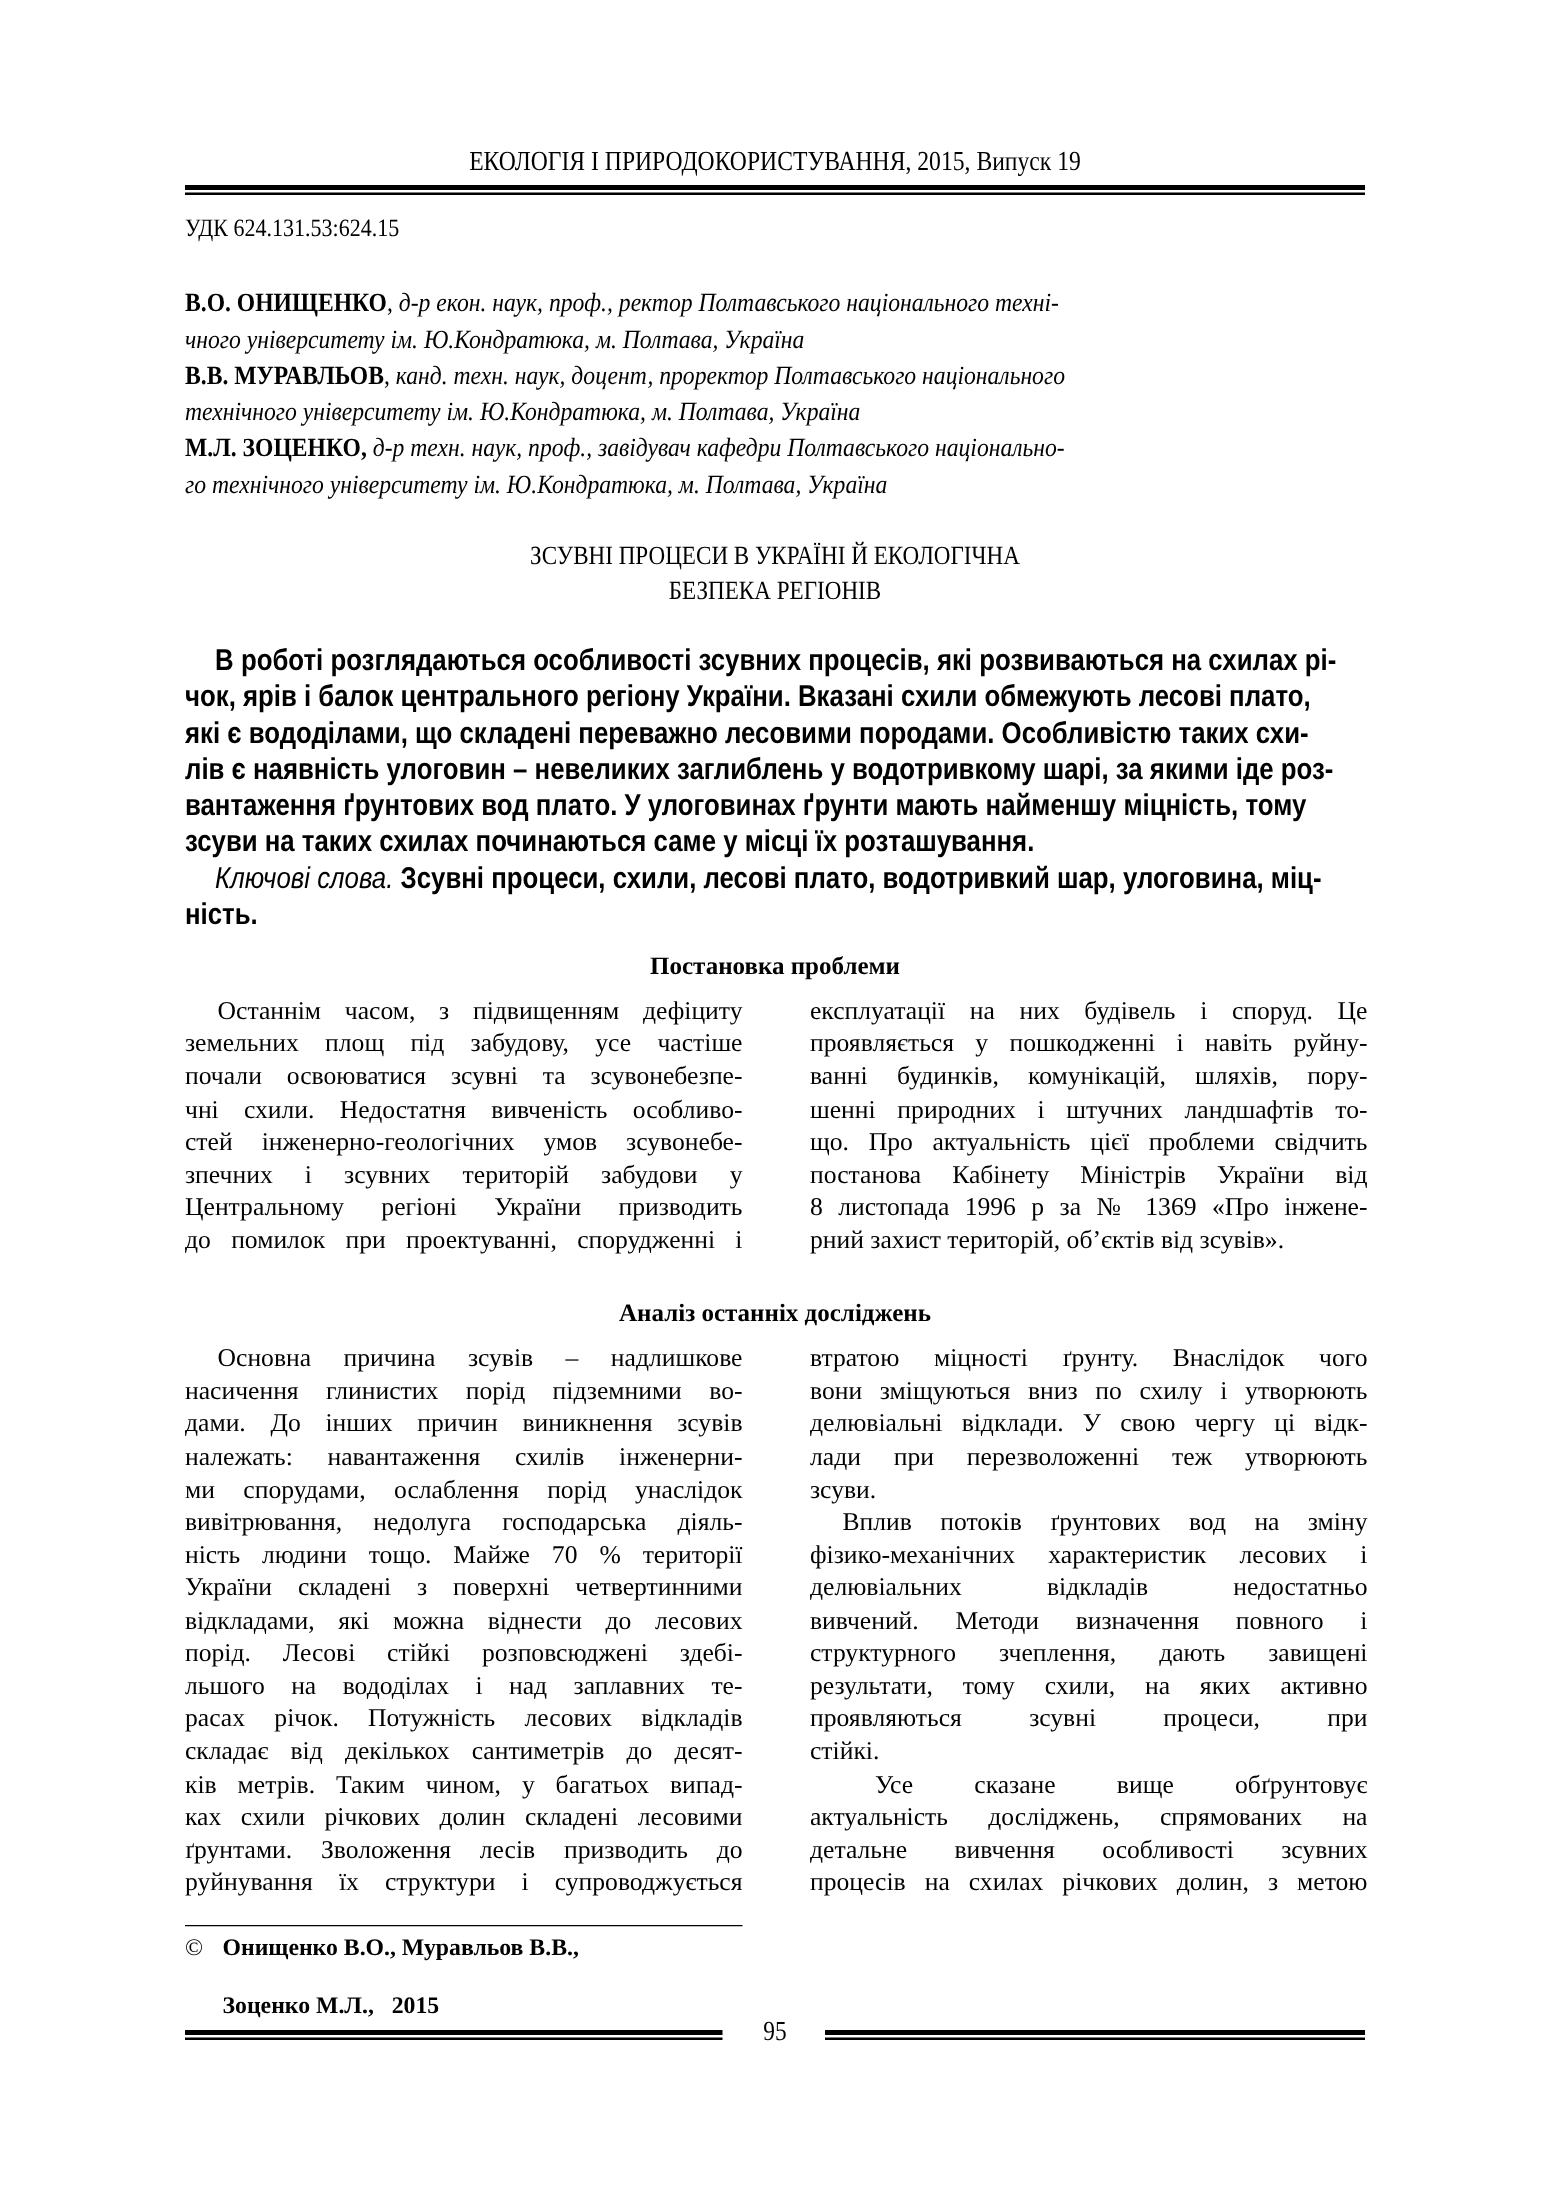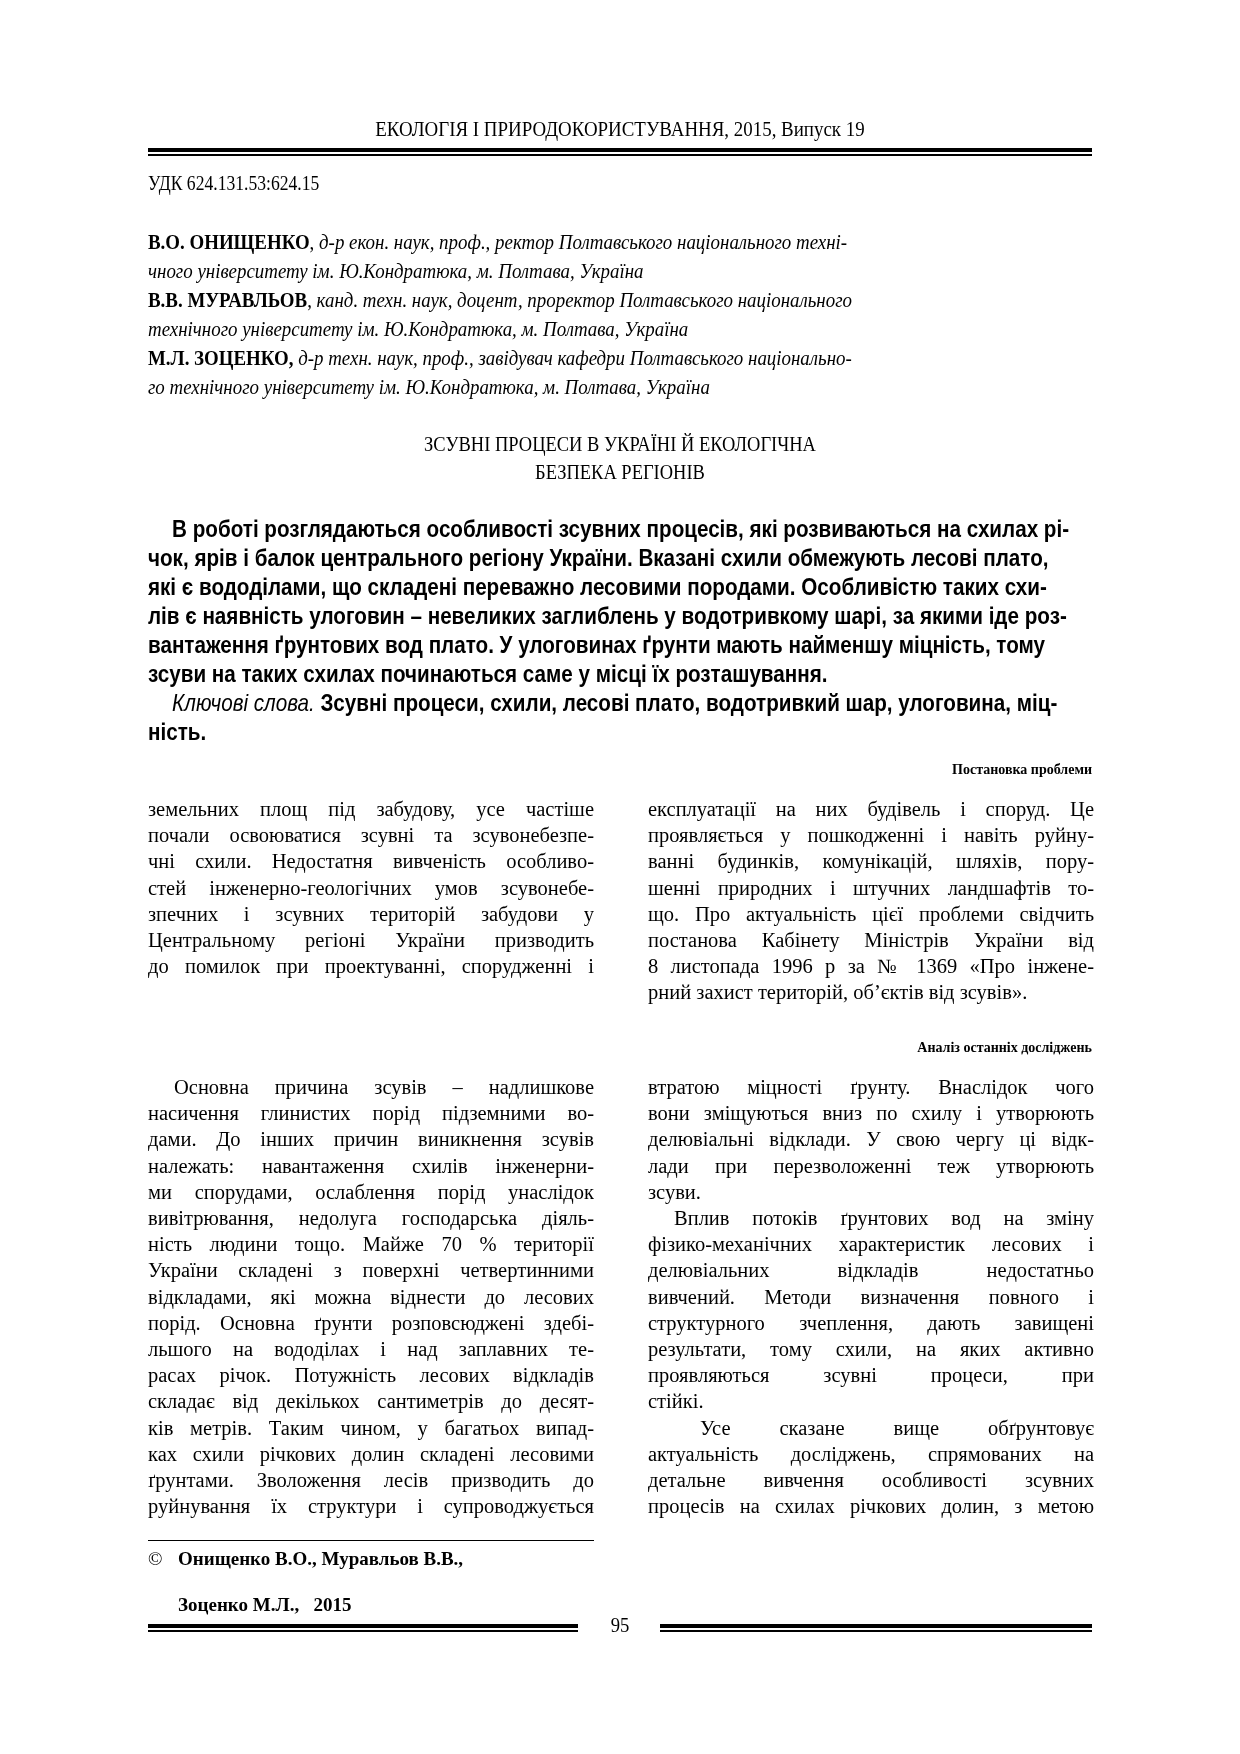--- a/index.html
+++ b/index.html
@@ -38,22 +38,22 @@
   .title span { display: block; transform: scaleX(0.88); }
 
   .abstract {
     position: absolute; left: 148px; width: 944px; top: 514px;
     font-family: Liberation Sans, sans-serif; font-size: 24px; line-height: 29px; font-weight: bold;
   }
   .abstract .line { display: block; white-space: nowrap; transform: scaleX(0.86); transform-origin: left; }
   .abstract .kw-label { font-style: italic; font-weight: normal; }
 
   .section-head {
-    position: absolute; left: 148px; width: 944px; text-align: right;
-    font-family: "Liberation Serif", serif; font-weight: bold; font-size: 14px;
+    position: absolute; left: 148px; width: 944px; text-align: center;
+    font-family: "Liberation Serif", serif; font-weight: bold; font-size: 20px;
   }
 
   .col {
     position: absolute; width: 446px;
     font-family: "Liberation Serif", serif; font-size: 20.5px; line-height: 26.2px;
   }
   .col .line { display: block; white-space: nowrap; text-align-last: justify; text-align: justify; }
   .col .line.last { text-align-last: left; }
   .col .line.indent { padding-left: 26px; }
   .col .line.indent2 { padding-left: 52px; }
@@ -109,20 +109,21 @@
     <span class="line">лів є наявність улоговин – невеликих заглиблень у водотривкому шарі, за якими іде роз-</span>
     <span class="line">вантаження ґрунтових вод плато. У улоговинах ґрунти мають найменшу міцність, тому</span>
     <span class="line">зсуви на таких схилах починаються саме  у місці їх розташування.</span>
     <span class="line" style="padding-left:28px;"><span class="kw-label">Ключові слова.</span><span> Зсувні процеси, схили, лесові плато, водотривкий шар, улоговина, міц-</span></span>
     <span class="line">ність.</span>
   </div>
 
   <div class="section-head" style="top:762px;">Постановка проблеми</div>
 
   <div class="col" style="left:148px; top:796px;">
+    <span class="line indent">Останнім часом, з підвищенням дефіциту</span>
     <span class="line">земельних площ під забудову, усе частіше</span>
     <span class="line">почали освоюватися зсувні та зсувонебезпе-</span>
     <span class="line">чні схили. Недостатня вивченість особливо-</span>
     <span class="line">стей інженерно-геологічних умов зсувонебе-</span>
     <span class="line">зпечних і зсувних територій забудови у</span>
     <span class="line">Центральному регіоні України призводить</span>
     <span class="line">до помилок при проектуванні, спорудженні і</span>
   </div>
 
   <div class="col" style="left:648px; top:796px;">
@@ -141,21 +142,21 @@
   <div class="col" style="left:148px; top:1074px;">
     <span class="line indent">Основна причина зсувів – надлишкове</span>
     <span class="line">насичення глинистих порід підземними во-</span>
     <span class="line">дами. До інших причин виникнення зсувів</span>
     <span class="line">належать: навантаження схилів інженерни-</span>
     <span class="line">ми спорудами, ослаблення порід унаслідок</span>
     <span class="line">вивітрювання, недолуга господарська діяль-</span>
     <span class="line">ність людини тощо. Майже 70 % території</span>
     <span class="line">України складені з поверхні четвертинними</span>
     <span class="line">відкладами, які можна віднести до лесових</span>
-    <span class="line">порід. Основна ґрунти розповсюджені здебі-</span>
+    <span class="line">порід. Лесові стійкі розповсюджені здебі-</span>
     <span class="line">льшого на вододілах і над заплавних те-</span>
     <span class="line">расах річок. Потужність лесових відкладів</span>
     <span class="line">складає від декількох сантиметрів до десят-</span>
     <span class="line">ків метрів. Таким чином, у багатьох випад-</span>
     <span class="line">ках схили річкових долин складені лесовими</span>
     <span class="line">ґрунтами. Зволоження лесів призводить до</span>
     <span class="line">руйнування  їх  структури і супроводжується</span>
   </div>
 
   <div class="col" style="left:648px; top:1074px;">

